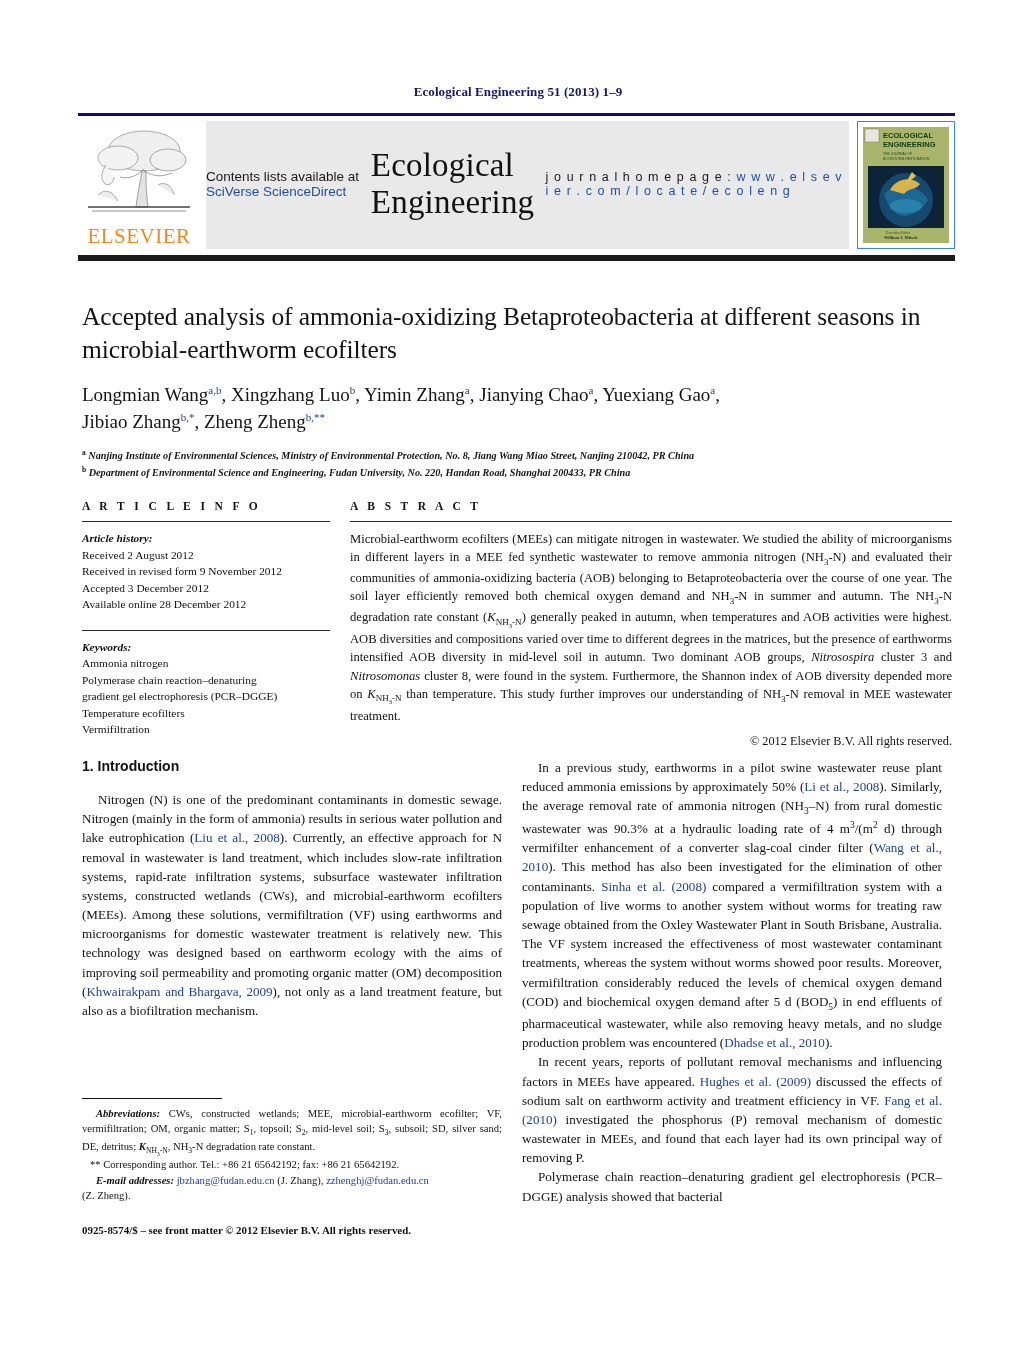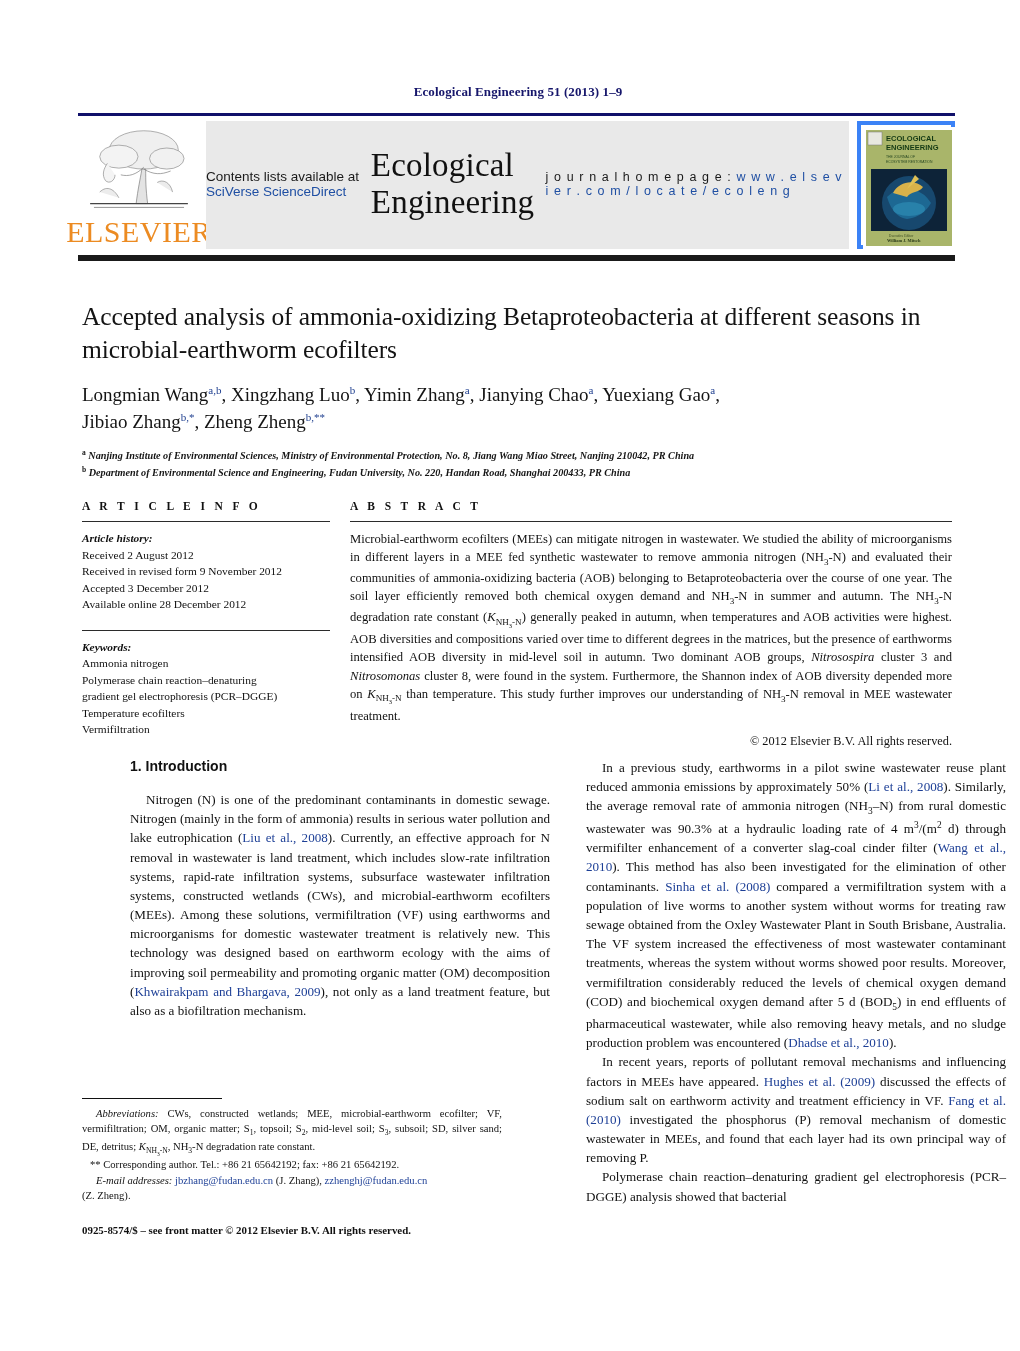--- a/index.html
+++ b/index.html
@@ -61,21 +61,21 @@
     flex-direction: column;
     justify-content: space-between;
     align-items: center;
     padding-top: 4px;
     padding-bottom: 2px;
     box-sizing: border-box;
   }
   .tree-svg { display:block; }
   .elsevier-word {
     font-family: "Liberation Serif", serif;
-    font-size: 30px;
+    font-size: 21px;
     letter-spacing: 0.5px;
     color: #ec8b22;
     line-height: 1;
     font-weight: normal;
   }
   .mast-center {
     flex: 1 1 auto;
     background: #e9e9e9;
     margin: 0 8px 0 6px;
     display: flex;
@@ -104,21 +104,21 @@
     font-size: 12.5px;
     letter-spacing: 1.1px;
     color: #1a1a1a;
   }
   .homepage-line .url {
     color: #1f4fa3;
   }
   .mast-cover {
     width: 98px;
     flex: 0 0 98px;
-    border: 4px solid #3b82f6;
+    border: 1px solid #3b82f6;
     background: #fff;
     box-sizing: border-box;
     padding: 2px;
   }
   .rule-black {
     height: 6px;
     background: #1a1a1a;
     width: 100%;
     margin-top: 6px;
   }
@@ -228,22 +228,21 @@
   sub { font-size: 0.72em; }
   sup.n { font-size: 0.72em; }
 
   
   .body-cols {
     position: absolute;
     left: 82px;
     top: 758px;
     width: 872px;
     display: flex;
-    gap: 36px;
-    margin-left: 48px;
+    gap: 20px;
   }
   .bcol {
     width: 420px;
     flex: 0 0 420px;
     position: relative;
   }
   h2.secnum {
     font-family: "Liberation Sans", sans-serif;
     font-size: 14px;
     font-weight: bold;
@@ -284,21 +283,21 @@
   .fn {
     font-family: "Liberation Serif", serif;
     font-size: 10.6px;
     line-height: 1.46;
     color: #111;
     margin: 0;
     text-align: justify;
   }
   .fn.indent { text-indent: 14px; }
   .fn-center { text-align: left; padding-left: 8px; }
-  .fn .ital { font-style: italic; }
+  .fn .ital { font-style: italic; font-weight: bold; }
 
   .colophon {
     position: absolute;
     left: 82px;
     top: 1222px;
     width: 460px;
     font-family: "Liberation Serif", serif;
     font-size: 10.9px;
     line-height: 1.5;
     color: #111;

